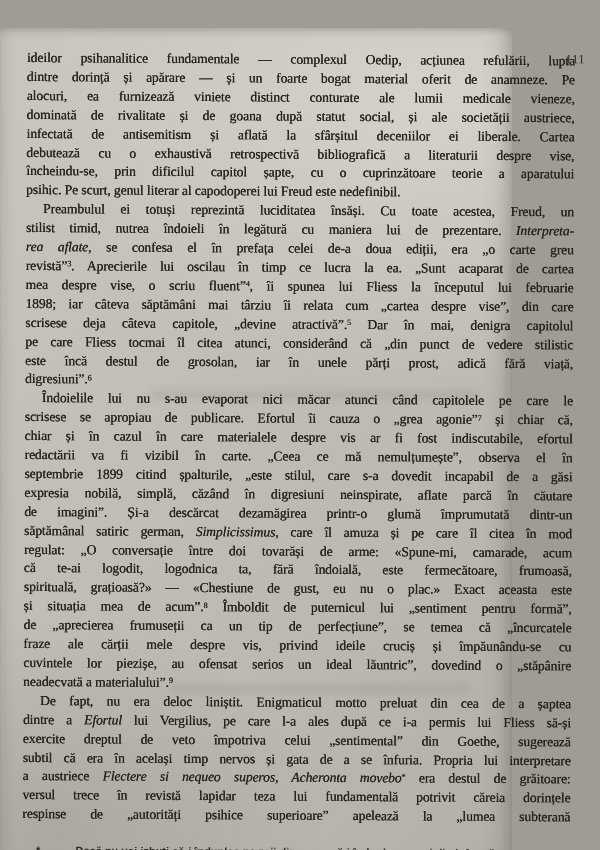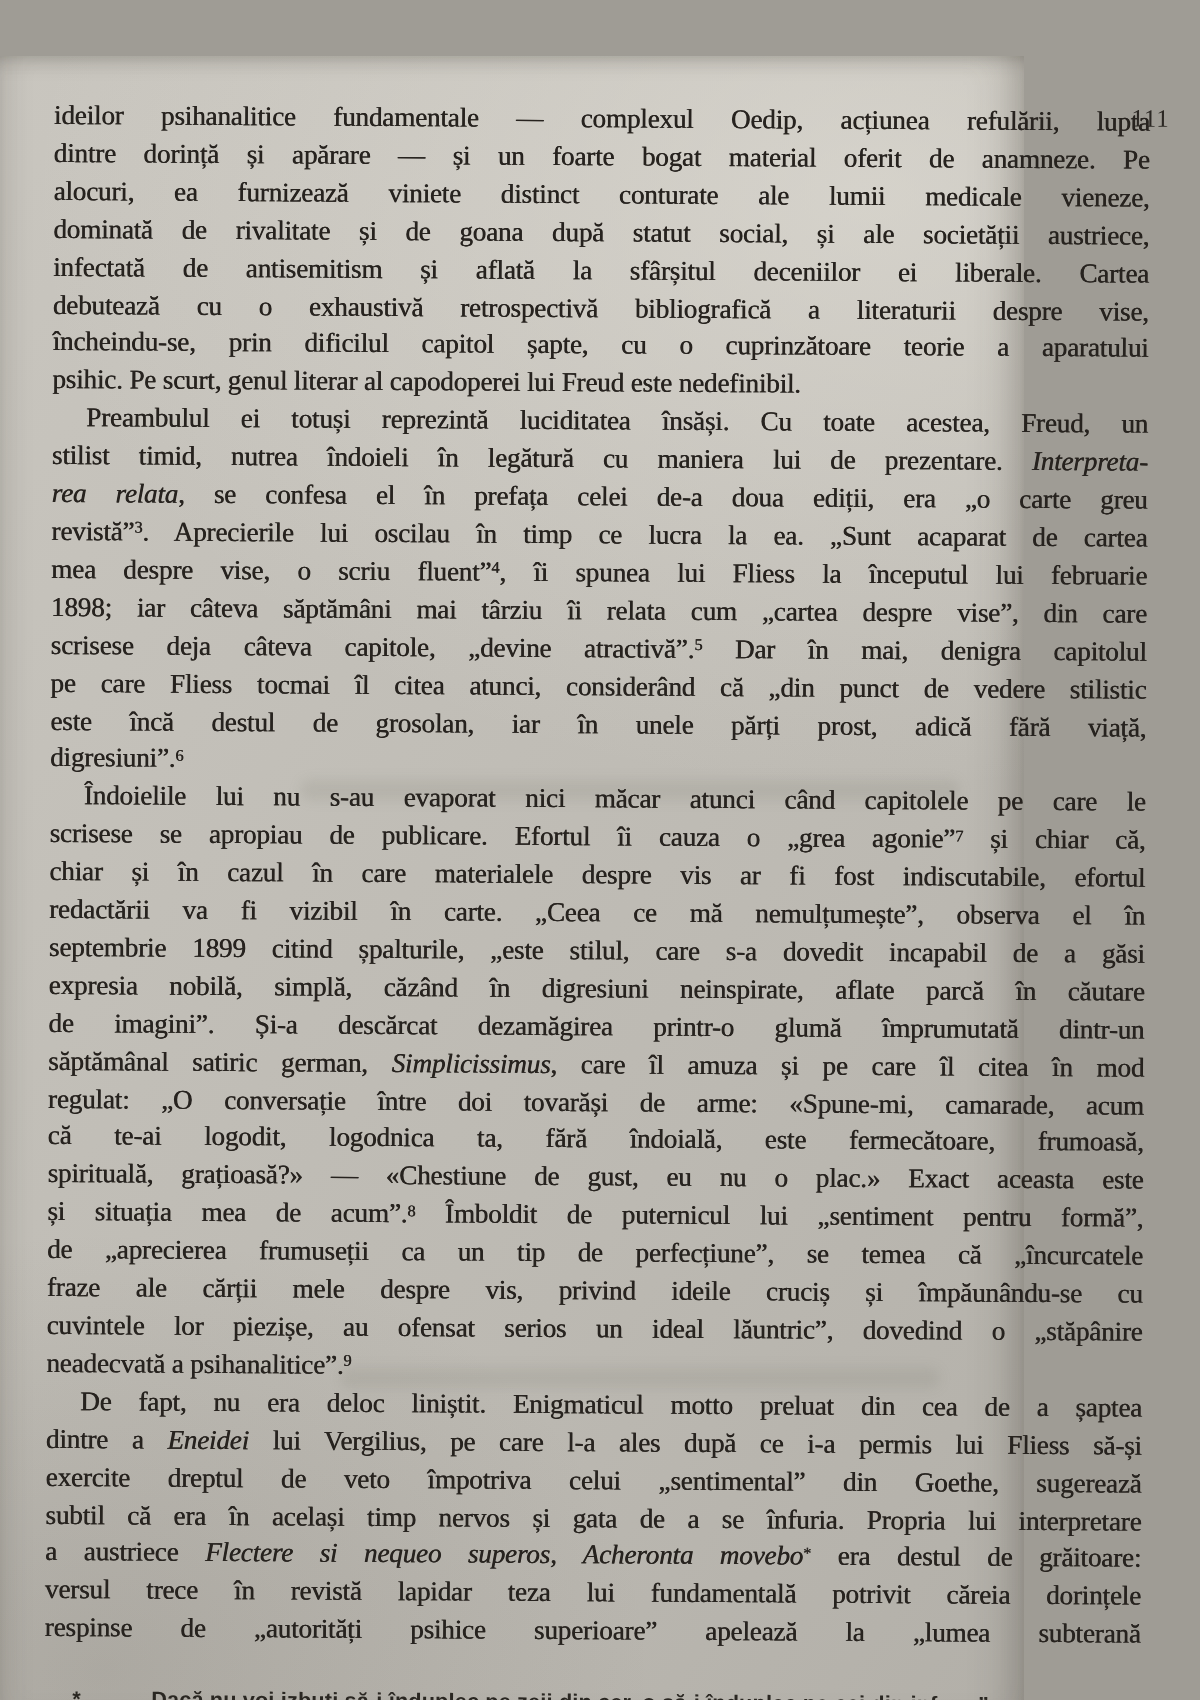--- a/index.html
+++ b/index.html
@@ -98,21 +98,21 @@
           <div class="line"><span>alocuri, ea furnizează viniete distinct conturate ale lumii medicale vieneze,</span></div>
           <div class="line"><span>dominată de rivalitate și de goana după statut social, și ale societății austriece,</span></div>
           <div class="line"><span>infectată de antisemitism și aflată la sfârșitul deceniilor ei liberale. Cartea</span></div>
           <div class="line"><span>debutează cu o exhaustivă retrospectivă bibliografică a literaturii despre vise,</span></div>
           <div class="line"><span>încheindu-se, prin dificilul capitol șapte, cu o cuprinzătoare teorie a aparatului</span></div>
           <div class="line endline"><span>psihic. Pe scurt, genul literar al capodoperei lui Freud este nedefinibil.</span></div>
         </div>
         <div class="para indent">
           <div class="line"><span>Preambulul ei totuși reprezintă luciditatea însăși. Cu toate acestea, Freud, un</span></div>
           <div class="line"><span>stilist timid, nutrea îndoieli în legătură cu maniera lui de prezentare. </span><em>Interpreta-</em></div>
-          <div class="line"><em>rea relata</em><span>, se confesa el în prefața celei de-a doua ediții, era „o carte greu</span></div>
+          <div class="line"><em>rea aflate</em><span>, se confesa el în prefața celei de-a doua ediții, era „o carte greu</span></div>
           <div class="line"><span>revistă”</span><sup>3</sup><span>. Aprecierile lui oscilau în timp ce lucra la ea. „Sunt acaparat de cartea</span></div>
           <div class="line"><span>mea despre vise, o scriu fluent”</span><sup>4</sup><span>, îi spunea lui Fliess la începutul lui februarie</span></div>
           <div class="line"><span>1898; iar câteva săptămâni mai târziu îi relata cum „cartea despre vise”, din care</span></div>
           <div class="line"><span>scrisese deja câteva capitole, „devine atractivă”.</span><sup>5</sup><span> Dar în mai, denigra capitolul</span></div>
           <div class="line"><span>pe care Fliess tocmai îl citea atunci, considerând că „din punct de vedere stilistic</span></div>
           <div class="line"><span>este încă destul de grosolan, iar în unele părți prost, adică fără viață,</span></div>
           <div class="line endline"><span>digresiuni”.</span><sup>6</sup></div>
         </div>
         <div class="para indent">
           <div class="line"><span>Îndoielile lui nu s-au evaporat nici măcar atunci când capitolele pe care le</span></div>
@@ -123,25 +123,25 @@
           <div class="line"><span>expresia nobilă, simplă, căzând în digresiuni neinspirate, aflate parcă în căutare</span></div>
           <div class="line"><span>de imagini”. Și-a descărcat dezamăgirea printr-o glumă împrumutată dintr-un</span></div>
           <div class="line"><span>săptămânal satiric german, </span><em>Simplicissimus</em><span>, care îl amuza și pe care îl citea în mod</span></div>
           <div class="line"><span>regulat: „O conversație între doi tovarăși de arme: «Spune-mi, camarade, acum</span></div>
           <div class="line"><span>că te-ai logodit, logodnica ta, fără îndoială, este fermecătoare, frumoasă,</span></div>
           <div class="line"><span>spirituală, grațioasă?» — «Chestiune de gust, eu nu o plac.» Exact aceasta este</span></div>
           <div class="line"><span>și situația mea de acum”.</span><sup>8</sup><span> Îmboldit de puternicul lui „sentiment pentru formă”,</span></div>
           <div class="line"><span>de „aprecierea frumuseții ca un tip de perfecțiune”, se temea că „încurcatele</span></div>
           <div class="line"><span>fraze ale cărții mele despre vis, privind ideile cruciș și împăunându-se cu</span></div>
           <div class="line"><span>cuvintele lor piezișe, au ofensat serios un ideal lăuntric”, dovedind o „stăpânire</span></div>
-          <div class="line endline"><span>neadecvată a psihanalitice”.</span><sup>9</sup></div>
+          <div class="line endline"><span>neadecvată a materialului”.</span><sup>9</sup></div>
         </div>
         <div class="para indent">
           <div class="line"><span>De fapt, nu era deloc liniștit. Enigmaticul motto preluat din cea de a șaptea</span></div>
-          <div class="line"><span>dintre a </span><em>Eneidei</em><span> lui Vergilius, pe care l-a ales după ce i-a permis lui Fliess să-și</span></div>
+          <div class="line"><span>dintre a </span><em>Efortul</em><span> lui Vergilius, pe care l-a ales după ce i-a permis lui Fliess să-și</span></div>
           <div class="line"><span>exercite dreptul de veto împotriva celui „sentimental” din Goethe, sugerează</span></div>
           <div class="line"><span>subtil că era în același timp nervos și gata de a se înfuria. Propria lui interpretare</span></div>
           <div class="line"><span>a austriece </span><em>Flectere si nequeo superos, Acheronta movebo</em><sup>*</sup><span> era destul de grăitoare:</span></div>
           <div class="line"><span>versul trece în revistă lapidar teza lui fundamentală potrivit căreia dorințele</span></div>
           <div class="line"><span>respinse de „autorități psihice superioare” apelează la „lumea subterană</span></div>
         </div>
       </div>
     <div class="footnote">
       <span class="fn-marker">*</span>
       <span class="fn-text">„Dacă nu voi izbuti să-i înduplec pe zeii din cer, o să-i înduplec pe cei din infern.”</span>

